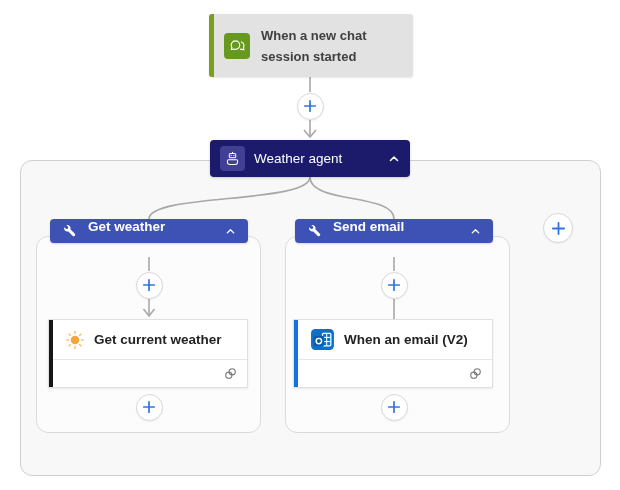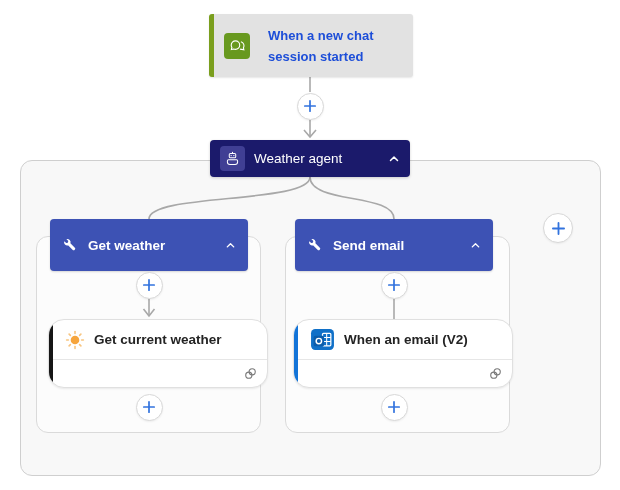--- a/index.html
+++ b/index.html
@@ -23,42 +23,42 @@
   svg.connectors{position:absolute;left:0;top:0;width:620px;height:490px;pointer-events:none;}
   svg.connectors path, svg.connectors polyline{stroke:var(--connectorGray,#a8a8a8);stroke-width:1.6;fill:none;}
 
   
   .trigger{position:absolute;left:209px;top:14px;width:204px;height:63px;
     background:#e2e2e2;border-left:5px solid var(--triggerBarGreen,#7a9e1d);
     border-radius:3px;display:flex;align-items:center;gap:11px;padding-left:10px;
     box-shadow:0 1px 2px rgba(0,0,0,.10);cursor:pointer;}
   .trigger .g-icon{width:26px;height:26px;border-radius:4px;background:var(--triggerGreen,#68991f);
     display:flex;align-items:center;justify-content:center;flex:0 0 auto;}
-  .trigger .t-label{width:132px;font-size:13px;font-weight:700;color:#1d4ed8;line-height:21px;margin-left:7px;}
+  .trigger .t-label{width:132px;font-size:13px;font-weight:700;color:#404040;line-height:21px;}
 
   
   .agent{position:absolute;left:210px;top:140px;width:200px;height:37px;background:var(--agentNavy,#1b1a6b);
     border-radius:4px;display:flex;align-items:center;padding:0 10px;gap:9px;
     box-shadow:0 1px 3px rgba(0,0,0,.18);cursor:pointer;}
   .agent .a-icon{width:25px;height:25px;border-radius:4px;background:var(--agentIconBg,#403f94);
     display:flex;align-items:center;justify-content:center;flex:0 0 auto;}
   .agent .a-label{flex:1;font-size:13.5px;font-weight:400;color:#fff;}
 
   
-  .b-header{position:absolute;top:219px;width:198px;height:52px;background:var(--headerBlue,#3d52b4);
-    border-radius:4px;display:flex;align-items:center;padding:0 12px;gap:11px;
+  .b-header{position:absolute;top:219px;width:198px;height:24px;background:var(--headerBlue,#3d52b4);
+    border-radius:4px;display:flex;padding:0 12px;gap:11px;
     box-shadow:0 1px 2px rgba(0,0,0,.15);cursor:pointer;}
   .b-header .h-label{flex:1;font-size:13.5px;font-weight:700;color:#fff;}
   .hdr-left{left:50px;} .hdr-right{left:295px;}
 
   .chev{display:flex;align-items:center;justify-content:center;cursor:pointer;flex:0 0 auto;}
 
   
-  .card{position:absolute;top:319px;width:220px;height:69px;background:#fff;border:1px solid #e0e0e0;
-    border-radius:16px;box-shadow:0 1px 2px rgba(0,0,0,.08);cursor:pointer;overflow:hidden;}
+  .card{position:absolute;top:319px;width:200px;height:69px;background:#fff;border:1px solid #e0e0e0;
+    border-radius:0;box-shadow:0 1px 2px rgba(0,0,0,.08);cursor:pointer;overflow:hidden;}
   .card-left{left:48px;} .card-right{left:293px;}
   .accent{position:absolute;left:0;top:0;bottom:0;width:4px;}
   .card .row{height:39px;display:flex;align-items:center;gap:9px;padding-left:16px;}
   .card .c-label{font-size:13.5px;font-weight:600;color:#242424;white-space:nowrap;}
   .card .footer{height:28px;border-top:1px solid #e6e6e6;display:flex;align-items:center;
     justify-content:flex-end;padding-right:9px;}
   .c-icon{display:flex;align-items:center;justify-content:center;flex:0 0 auto;}
 
   
   .plus{position:absolute;width:27px;height:27px;border-radius:50%;background:#fff;border:1px solid #d8d8d8;

